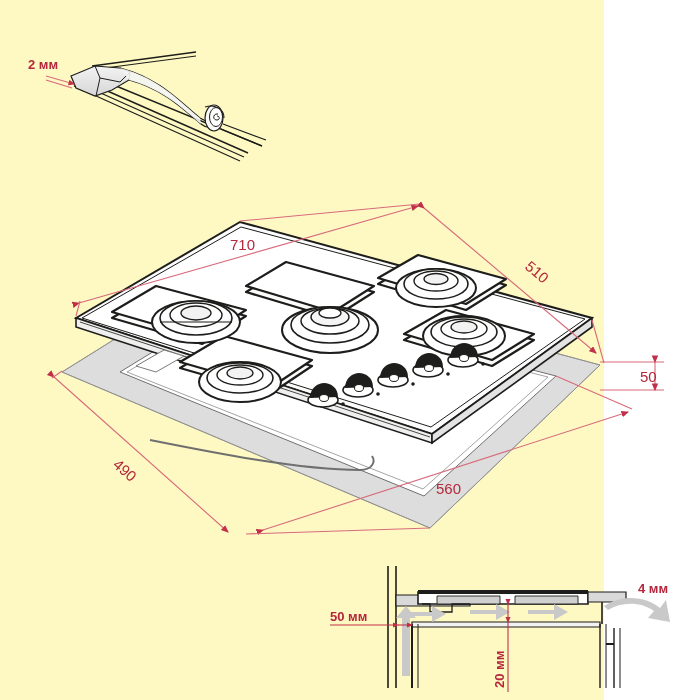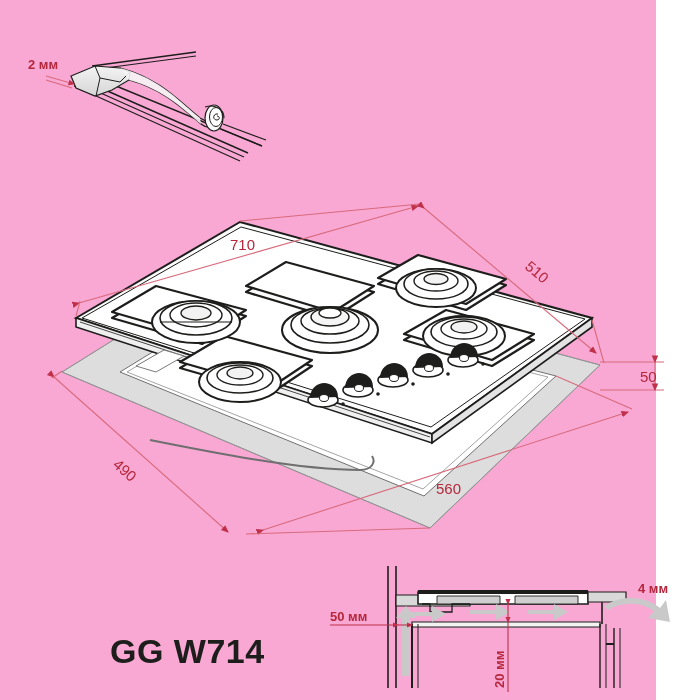--- a/index.html
+++ b/index.html
@@ -1,18 +1,18 @@
 <!DOCTYPE html>
 <html><head>
 <meta charset="utf-8">
 <style>
   html,body{margin:0;padding:0;background:#ffffff;}
   body{width:700px;height:700px;overflow:hidden;
        font-family:"Liberation Sans", sans-serif;}
-  #sheet{position:relative;width:656px;height:700px;background:#f9a8d4;}
+  #sheet{position:relative;width:604px;height:700px;background:#fef9c3;}
   svg{display:block;}
   .dimtxt{fill:#b4273c;font-family:"Liberation Sans",sans-serif;font-size:15px;}
   .dimtxt-sm{fill:#b4273c;font-family:"Liberation Sans",sans-serif;font-size:13px;font-weight:bold;}
   .model{position:absolute;left:110px;top:632px;font-size:34px;font-weight:bold;
          color:#1d1d1b;letter-spacing:0.5px;font-family:"Liberation Sans",sans-serif;}
 </style>
 </head>
 <body>
 
 <div id="sheet">
@@ -245,15 +245,14 @@
     <g fill="none" stroke="#c0304a" stroke-width="1.1">
       <path d="M508,604 L508,622" marker-start="url(#arS)" marker-end="url(#arS)"></path>
       <path d="M508,622 L508,692"></path>
     </g>
   </g>
   <text class="dimtxt-sm" x="330" y="621">50 мм</text>
   <text class="dimtxt-sm" x="504" y="688" transform="rotate(-90 504 688)">20 мм</text>
   <text class="dimtxt-sm" x="638" y="593">4 мм</text>
 </svg>
 
-<div class="model">GG W714</div>
 
 </div>
 
 </body></html>

